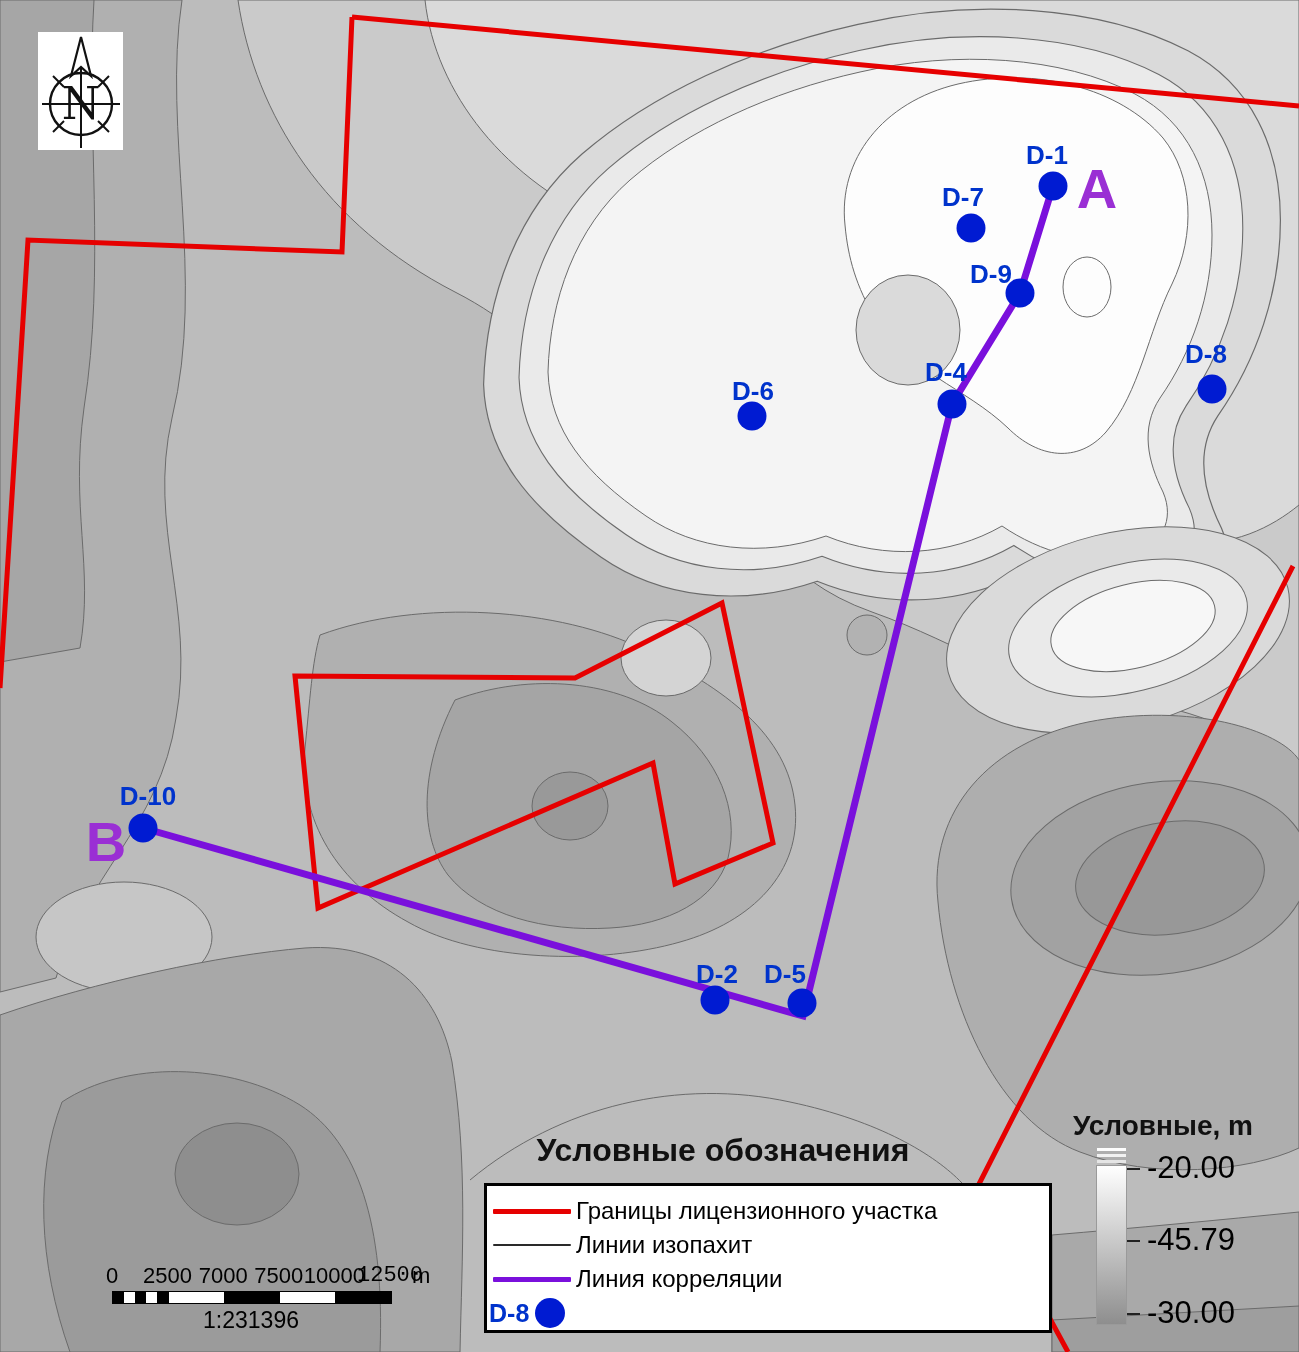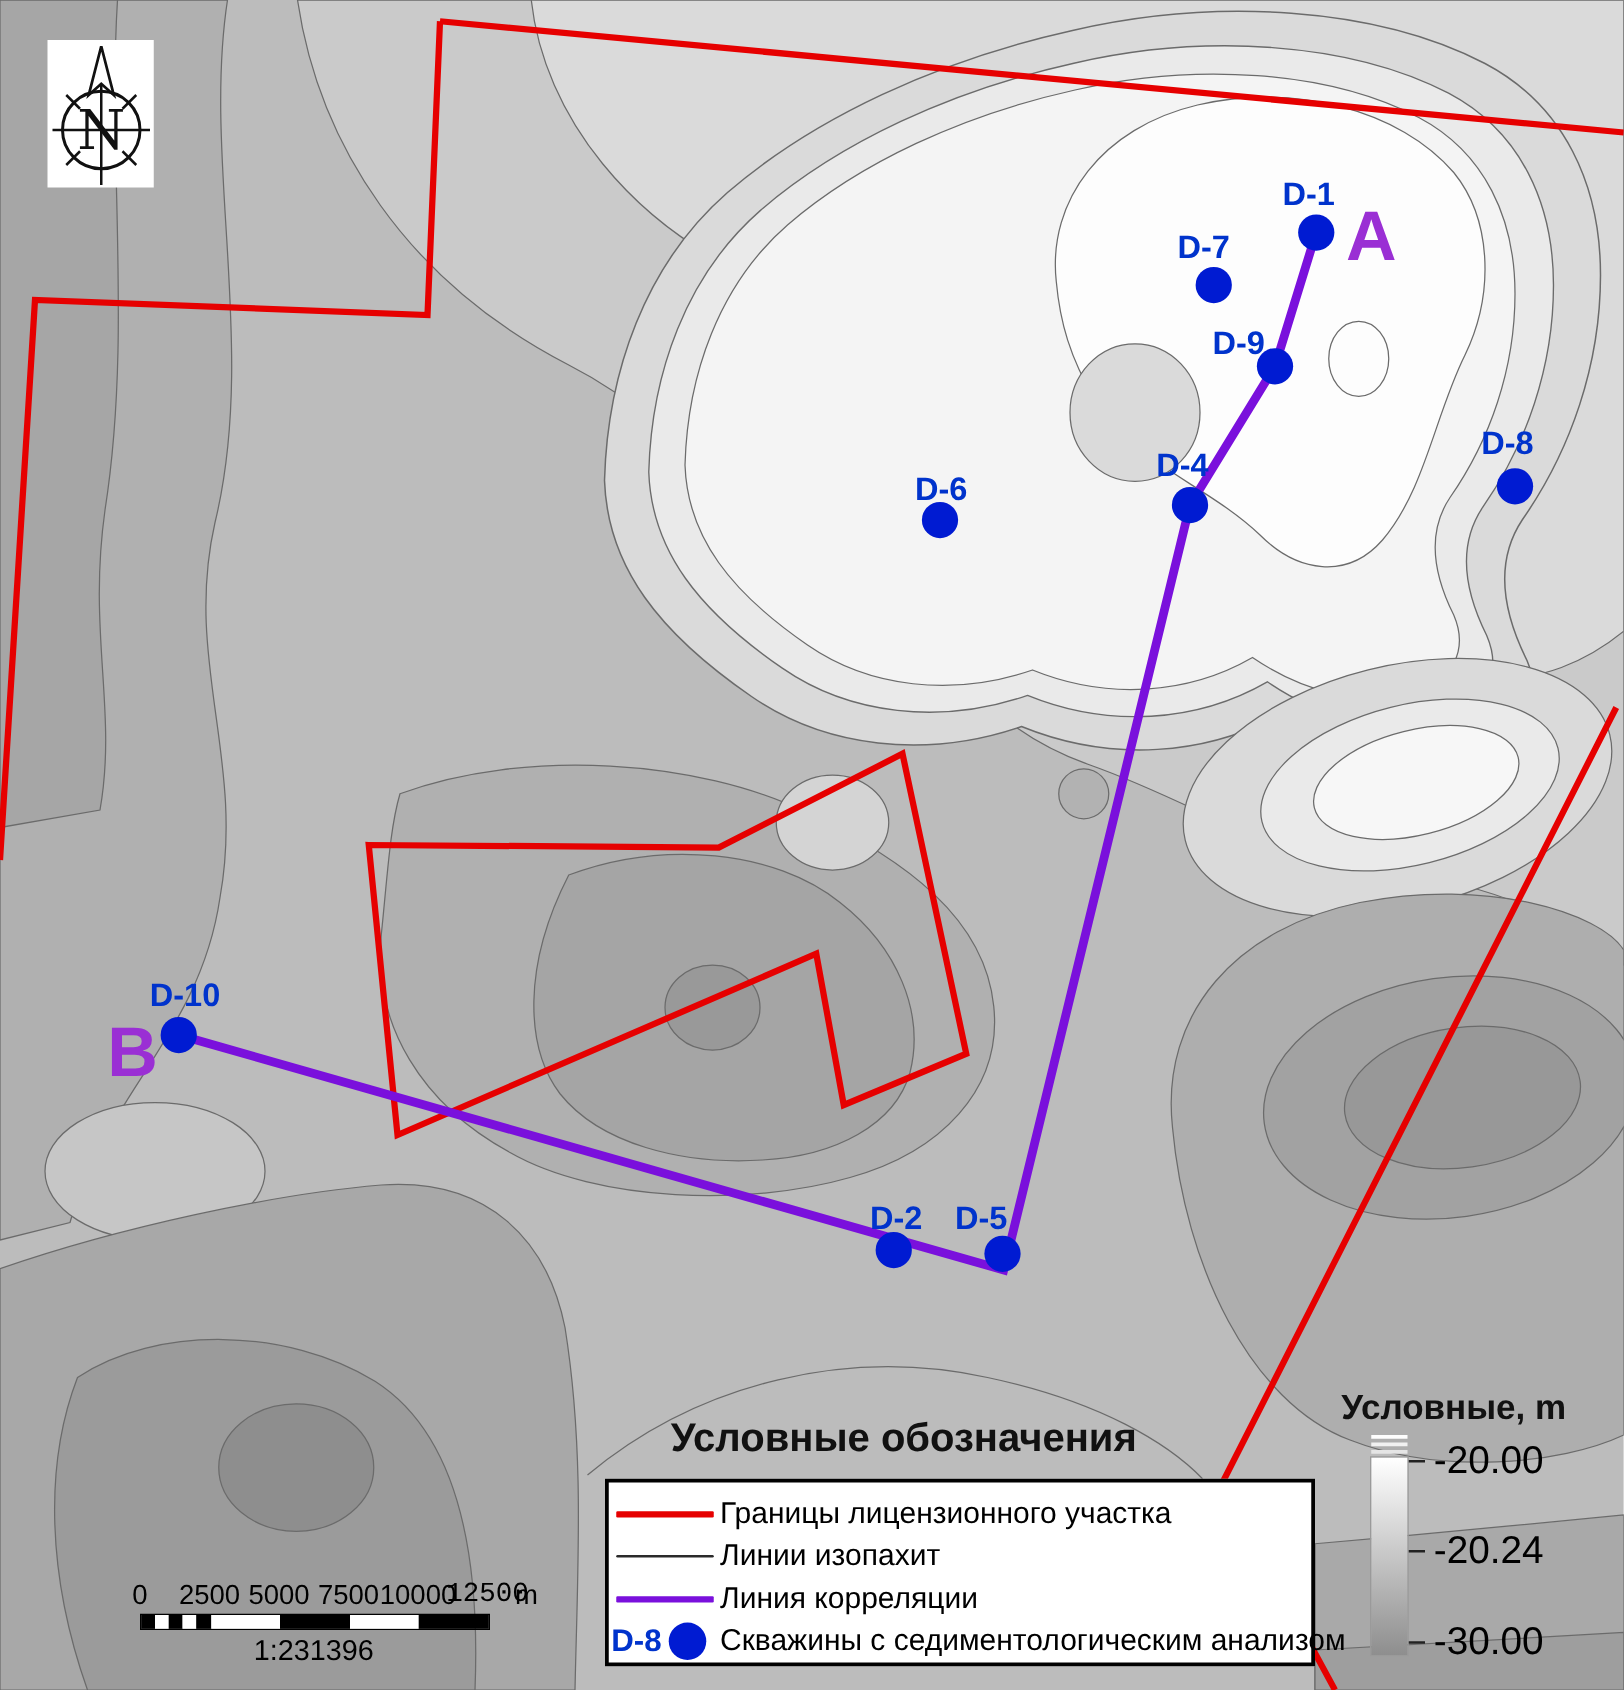--- a/index.html
+++ b/index.html
@@ -163,43 +163,42 @@
         <div class="lg-line" style="height: 2px; top: 14px; background: rgb(42, 42, 42);"></div>
         <span class="lg-label">Линии изопахит</span>
       </div>
       <div class="lg-row" style="top: 78px;">
         <div class="lg-line" style="height: 5px; top: 12.5px; background: rgb(122, 16, 220);"></div>
         <span class="lg-label">Линия корреляции</span>
       </div>
       <div class="lg-row" style="top: 112px;">
         <span class="lg-wellid" style="color: rgb(0, 51, 204);">D-8</span>
         <div class="lg-dot" style="left: 48px; top: 0px; background: rgb(0, 27, 210);"></div>
-        <span class="lg-label">Скважины с седиментологическим анализом</span>
       </div>
     </div>
 
   <div id="cbar-title" class="abs">Условные, m</div>
   <div class="cbar-step abs" style="top:1148px;background:#fdfdfd;"></div>
   <div class="cbar-step abs" style="top:1154px;background:#f1f1f1;"></div>
   <div class="cbar-step abs" style="top:1160px;background:#e5e5e5;"></div>
   <div id="cbar-bar" class="abs"></div>
   <div id="cbar-ticks">
       <div class="cbar-tick" style="top: 1168px;"></div>
       <div class="cbar-lab" style="top: 1168px;">-20.00</div>
       <div class="cbar-tick" style="top: 1240px;"></div>
-      <div class="cbar-lab" style="top: 1240px;">-20.24</div>
+      <div class="cbar-lab" style="top: 1240px;">-45.79</div>
       <div class="cbar-tick" style="top: 1313px;"></div>
       <div class="cbar-lab" style="top: 1313px;">-30.00</div>
     </div>
 
   <div id="scalebar">
     <div id="sb-labels">
         <span class="sb-lab" style="left: 112px; top: 1263px;">0</span>
         <span class="sb-lab" style="left: 167.6px; top: 1263px;">2500</span>
-        <span class="sb-lab" style="left: 223.2px; top: 1263px;">5000</span>
+        <span class="sb-lab" style="left: 223.2px; top: 1263px;">7000</span>
         <span class="sb-lab" style="left: 278.8px; top: 1263px;">7500</span>
         <span class="sb-lab" style="left: 334.4px; top: 1263px;">10000</span>
         <span class="sb-lab" style="left: 390px; top: 1263px; font-family: Liberation Mono, monospace;">12500</span>
       </div>
     <div id="sb-bar">
         <div class="sb-seg" style="width: 11.12px; background: rgb(0, 0, 0);"></div>
         <div class="sb-seg" style="width: 11.12px; background: rgb(255, 255, 255);"></div>
         <div class="sb-seg" style="width: 11.12px; background: rgb(0, 0, 0);"></div>
         <div class="sb-seg" style="width: 11.12px; background: rgb(255, 255, 255);"></div>
         <div class="sb-seg" style="width: 11.12px; background: rgb(0, 0, 0);"></div>

